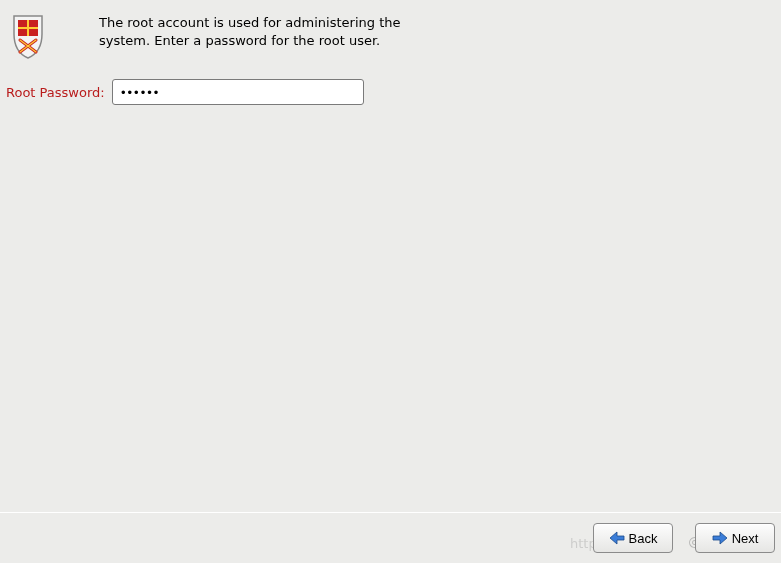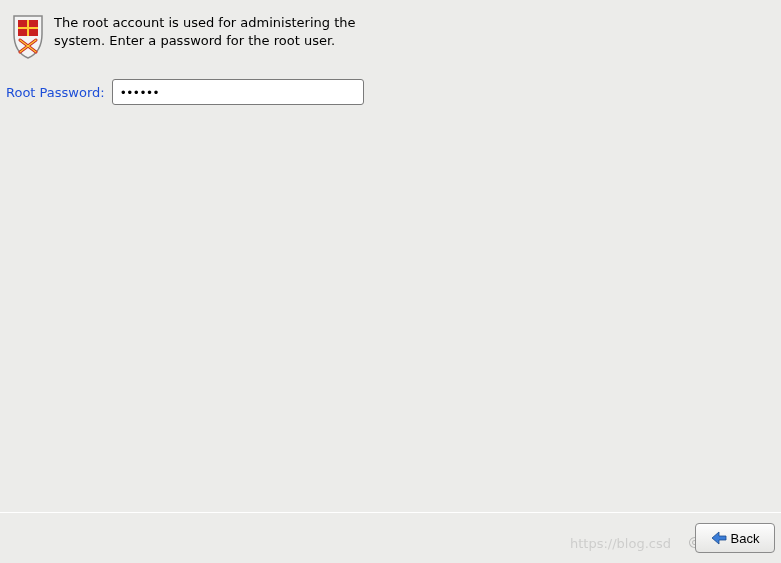--- a/index.html
+++ b/index.html
@@ -14,20 +14,21 @@
       font-family: "DejaVu Sans", "Liberation Sans", Arial, sans-serif;
       font-size: 13px;
       color: #000;
       position: relative;
       overflow: hidden;
     }
     .header {
       display: flex;
       align-items: flex-start;
       padding: 14px 8px 0 10px;
+      gap: 45px;
     }
     .shield-icon {
       flex: 0 0 auto;
       margin-right: 8px;
     }
     .description {
       max-width: 310px;
       line-height: 1.35;
       padding-top: 0px;
     }
@@ -37,21 +38,21 @@
     }
     .form-row {
       display: flex;
       align-items: center;
       margin-bottom: 12px;
     }
     .form-label {
       width: 106px;
       text-align: left;
       font-size: 13px;
-      color: #1d4ed8;
+      color: #b91c1c;
     }
     .password-input {
       width: 252px;
       height: 26px;
       border: 1px solid #7a7a7a;
       border-radius: 3px;
       background: #ffffff;
       padding: 2px 8px;
       font-size: 13px;
       letter-spacing: 2px;
@@ -147,13 +148,21 @@
 
 <div class="footer">
   <button class="nav-button">
     <span class="arrow-icon">
       <svg width="16" height="14" viewBox="0 0 16 14">
         <path d="M8 1 L1 7 L8 13 L8 9 L15 9 L15 5 L8 5 Z" fill="#3b7dd8" stroke="#1b4a8a" stroke-width="0.8"></path>
       </svg>
     </span>
     <span>Back</span>
   </button>
+  <button class="nav-button">
+    <span class="arrow-icon">
+      <svg width="16" height="14" viewBox="0 0 16 14">
+        <path d="M8 1 L15 7 L8 13 L8 9 L1 9 L1 5 L8 5 Z" fill="#3b7dd8" stroke="#1b4a8a" stroke-width="0.8"></path>
+      </svg>
+    </span>
+    <span>Next</span>
+  </button>
 </div>
 
 </body></html>

